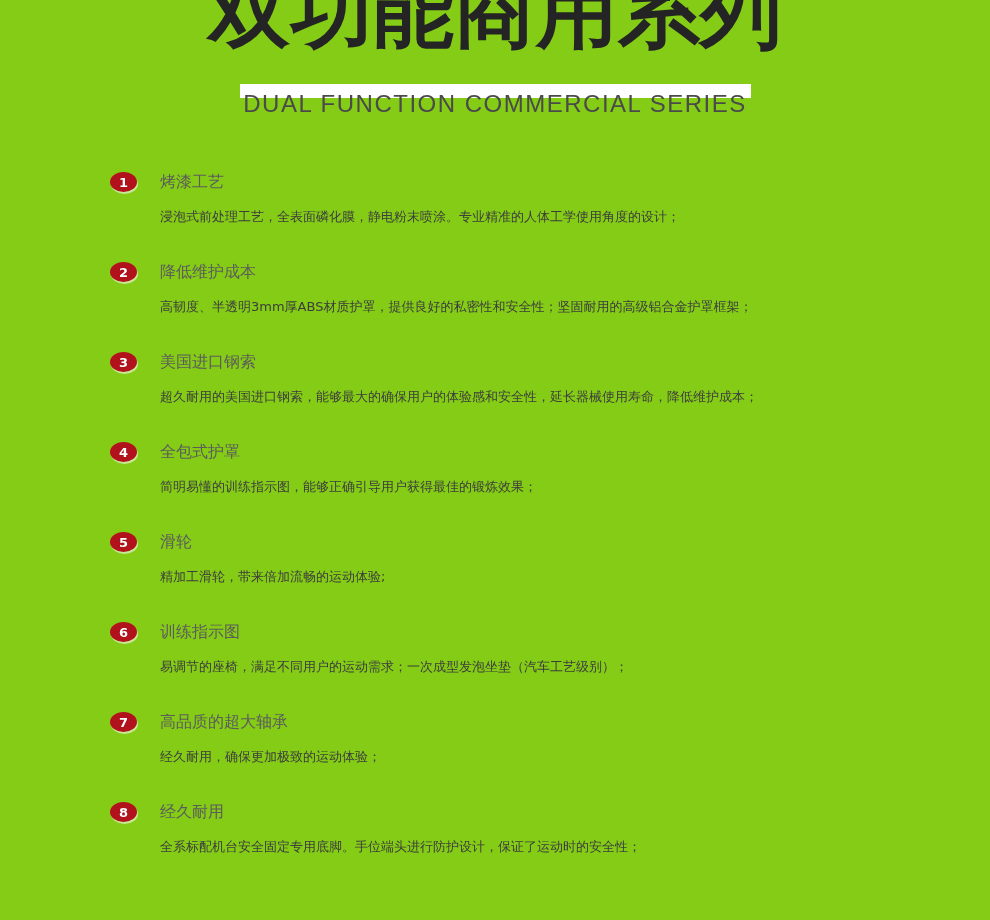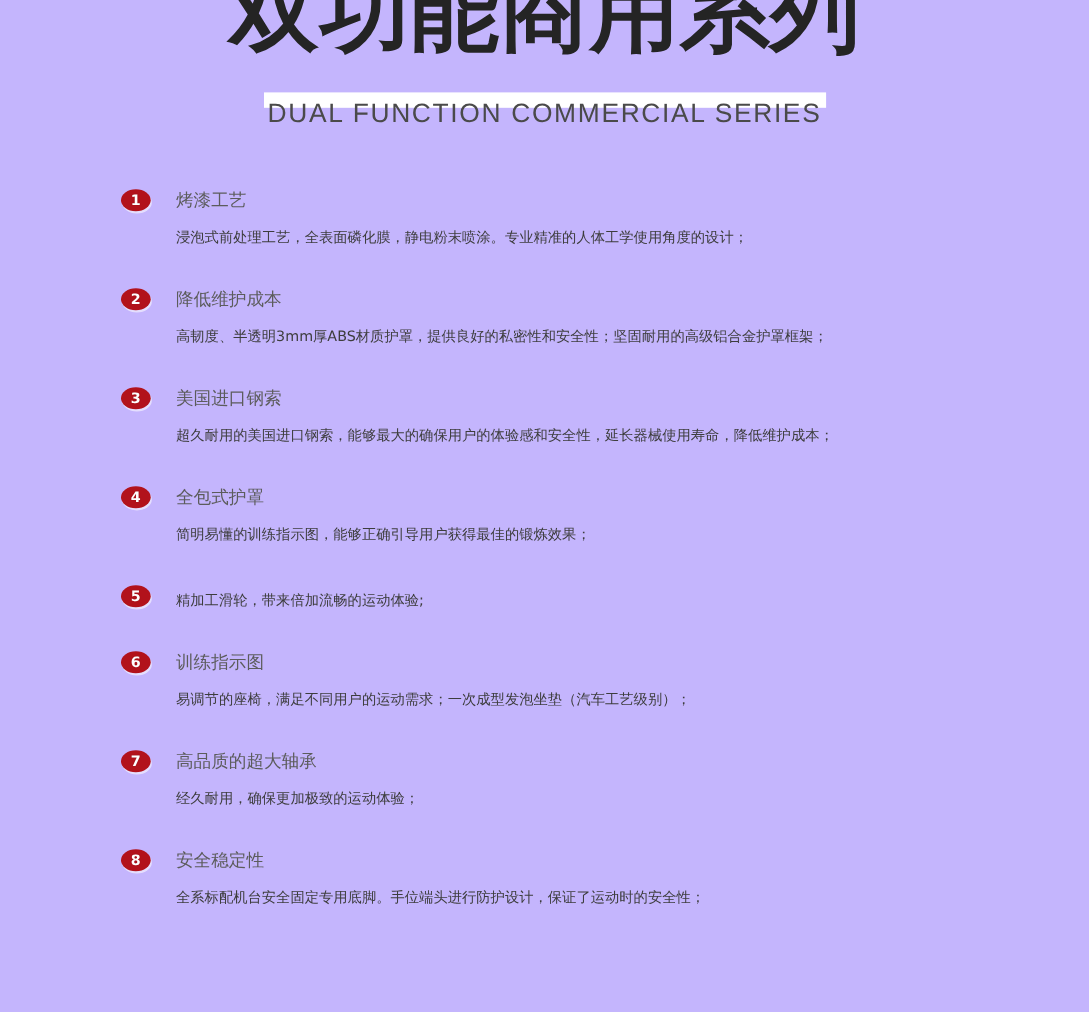--- a/index.html
+++ b/index.html
@@ -98,21 +98,21 @@
   .feature-body{
     margin-top:5px;
     font-size:13px;
     line-height:30px;
     color:#3d3d3d;
   }
 </style>
 </head>
 <body>
 
-<div class="page" style="background: #c4b5fd;">
+<div class="page" style="background: #84cc16;">
 
   <h1 class="big-title">双功能商用系列</h1>
 
   <div class="subtitle-wrap">
     <div class="subtitle-bar" style="background: rgb(255, 255, 255);"></div>
     <div class="subtitle-text">DUAL FUNCTION COMMERCIAL SERIES</div>
   </div>
 
   <div class="feature-list">
     <div class="feature-item">
@@ -153,20 +153,21 @@
         <div class="feature-heading">全包式护罩</div>
         <div class="feature-body">简明易懂的训练指示图，能够正确引导用户获得最佳的锻炼效果；</div>
       </div>
     </div>
 
     <div class="feature-item">
       <div class="badge-col">
         <div class="num-badge" style="background: rgb(178, 18, 27);">5</div>
       </div>
       <div class="feature-content">
+        <div class="feature-heading">滑轮</div>
         <div class="feature-body">精加工滑轮，带来倍加流畅的运动体验;</div>
       </div>
     </div>
 
     <div class="feature-item">
       <div class="badge-col">
         <div class="num-badge" style="background: rgb(178, 18, 27);">6</div>
       </div>
       <div class="feature-content">
         <div class="feature-heading">训练指示图</div>
@@ -182,19 +183,19 @@
         <div class="feature-heading">高品质的超大轴承</div>
         <div class="feature-body">经久耐用，确保更加极致的运动体验；</div>
       </div>
     </div>
 
     <div class="feature-item">
       <div class="badge-col">
         <div class="num-badge" style="background: rgb(178, 18, 27);">8</div>
       </div>
       <div class="feature-content">
-        <div class="feature-heading">安全稳定性</div>
+        <div class="feature-heading">经久耐用</div>
         <div class="feature-body">全系标配机台安全固定专用底脚。手位端头进行防护设计，保证了运动时的安全性；</div>
       </div>
     </div>
   </div>
 
 </div>
 
 </body></html>

